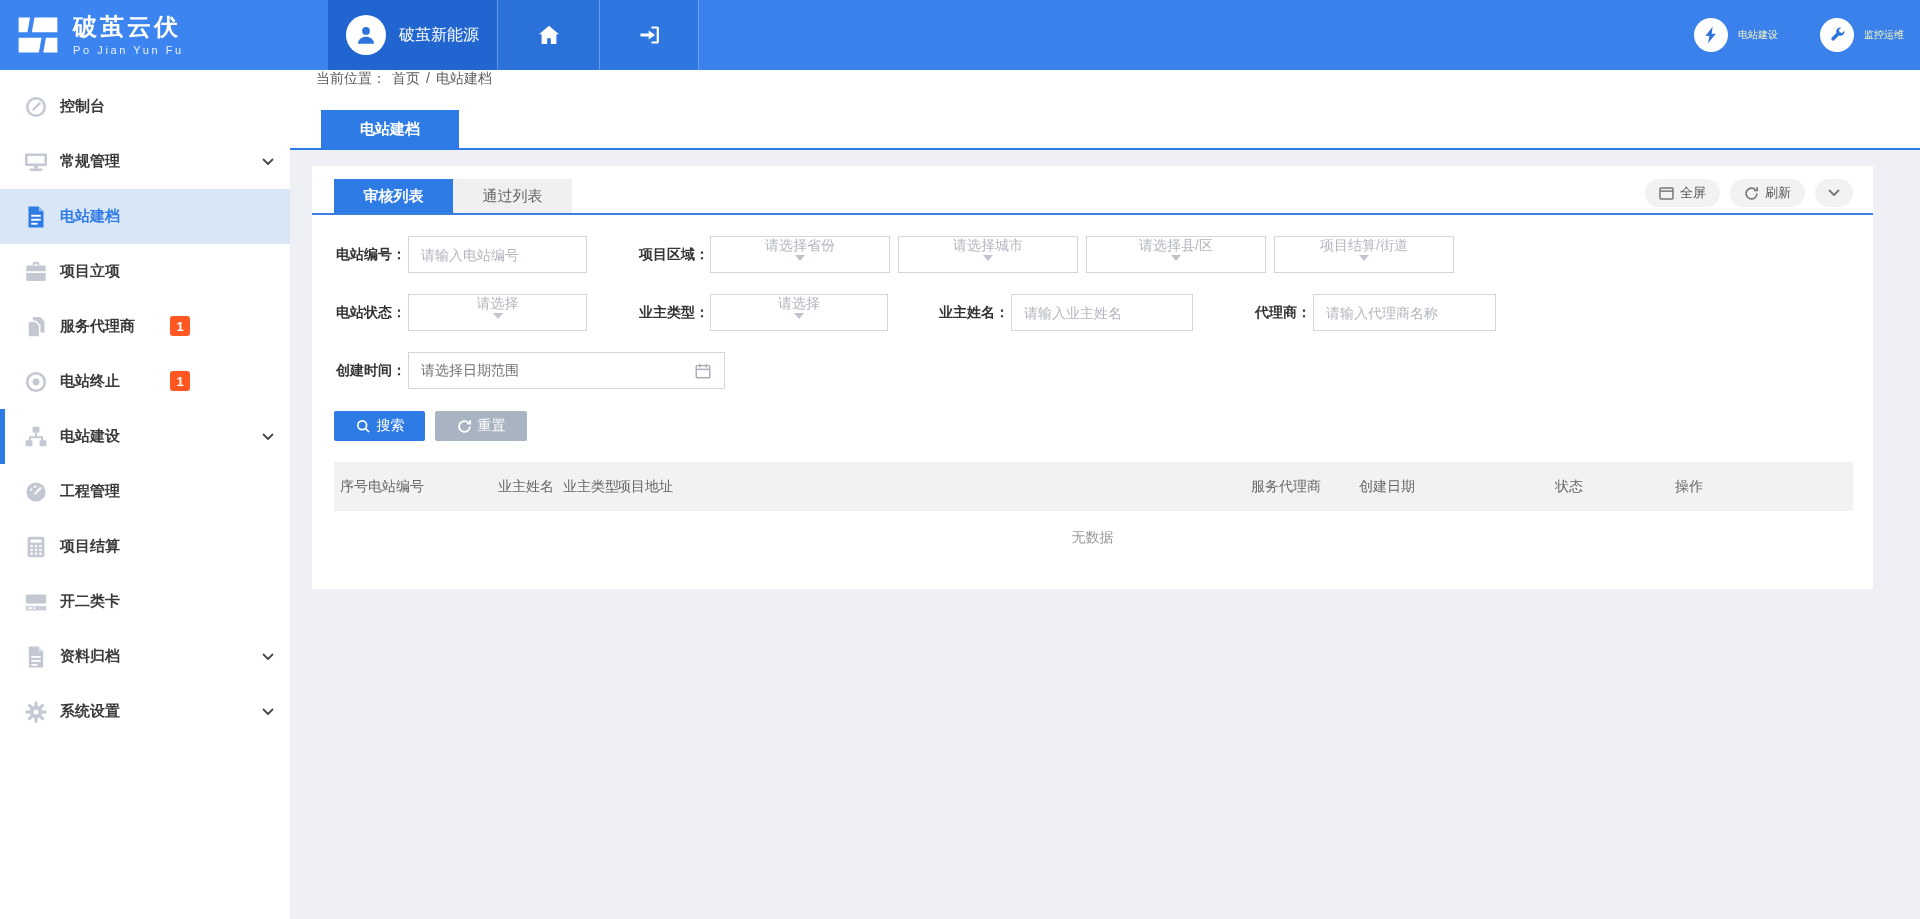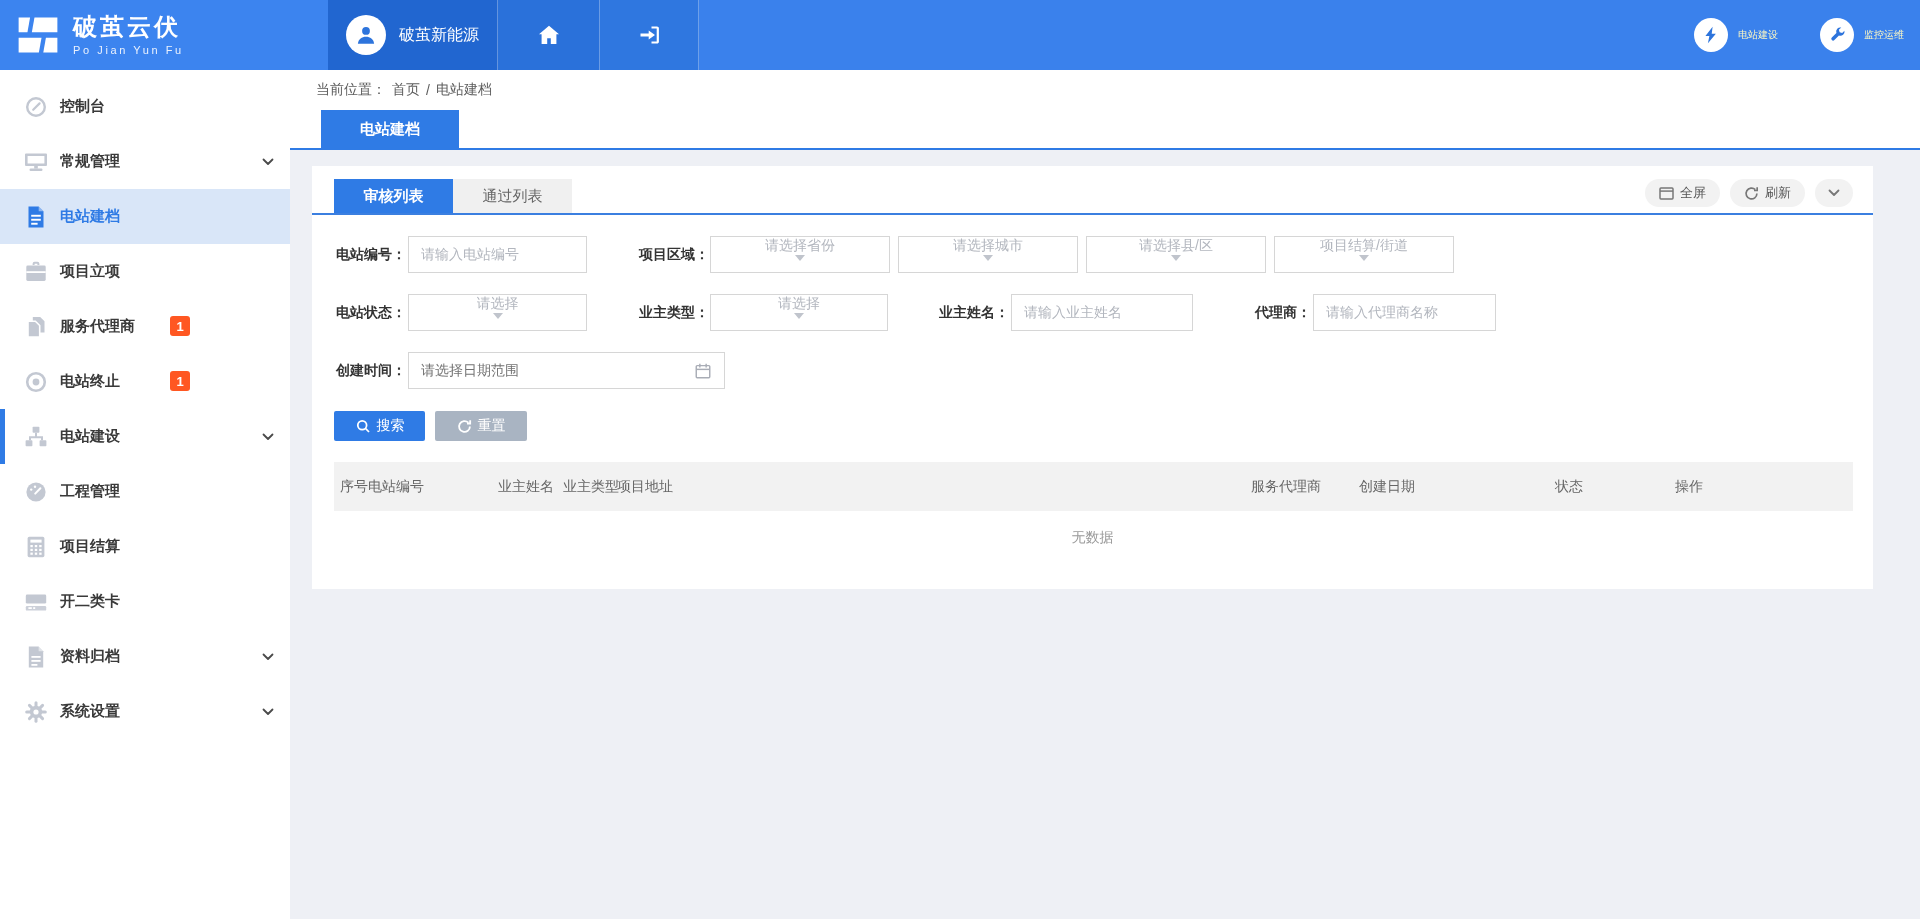--- a/index.html
+++ b/index.html
@@ -35,21 +35,21 @@
   .s-icon svg{width:24px;height:24px;}
   .s-label{margin-left:12px;font-size:15px;font-weight:bold;color:#3A3A3A;}
   .side-item.active{background:var(--sidebar-active-bg,#D9E6F8);}
   .side-item.active .s-icon,.side-item.active .s-label{color:var(--accent,#2F7BE5);}
   .side-item.accent::before{content:"";position:absolute;left:0;top:0;width:5px;height:100%;background:var(--accent,#2F7BE5);}
   .badge{position:absolute;left:170px;top:17px;min-width:20px;height:20px;border-radius:3px;background:var(--badge,#FF5722);
     color:#fff;font-size:13px;font-weight:bold;display:flex;align-items:center;justify-content:center;box-sizing:border-box;padding:0 4px;}
   .chev{position:absolute;right:16px;top:50%;transform:translateY(-50%);color:#4A4A4A;display:flex;}
   
   .main{position:absolute;left:290px;top:70px;width:1630px;bottom:0;}
-  .breadcrumb{height:40px;background:#fff;display:flex;align-items:center;padding-left:26px;font-size:14px;color:#5C5C5C;gap:6px;}
+  .breadcrumb{height:40px;background:#fff;display:flex;align-items:flex-start;padding-left:26px;font-size:14px;color:#5C5C5C;gap:6px;}
   .breadcrumb .bc-home{cursor:pointer;}
   .tabstrip{background:#fff;height:38px;border-bottom:2px solid var(--accent,#2F7BE5);padding-left:31px;display:flex;align-items:flex-end;}
   .page-tab{width:138px;height:38px;background:var(--accent,#2F7BE5);color:#fff;font-size:15px;font-weight:bold;
     display:flex;align-items:center;justify-content:center;cursor:pointer;}
   .page-body{padding:16px 0 0 22px;}
   .card{width:1561px;background:#fff;padding-bottom:24px;}
   .card-head{position:relative;padding:13px 20px 0 22px;border-bottom:2px solid var(--tab-underline,#3B7FE0);}
   .subtabs{display:flex;}
   .subtab{width:119px;height:34px;display:flex;align-items:center;justify-content:center;font-size:15px;background:#F0F0F0;color:#666;cursor:pointer;}
   .subtab.active{background:var(--accent,#2F7BE5);color:#fff;font-weight:bold;}
@@ -58,21 +58,21 @@
   .pill.icon-only{padding:0 13px;color:#777;}
   
   .filters{padding:21px 0 0 22px;}
   .frow{display:flex;align-items:center;margin-bottom:21px;}
   .flabel{font-size:14px;font-weight:bold;color:#333;text-align:right;flex:none;white-space:nowrap;}
   .lw72{width:72px;}
   .lw68{width:68px;margin-left:52px;}
   .lw70{width:70px;margin-left:51px;}
   .lw71{width:71px;margin-left:47px;}
   .tbox{height:37px;border:1px solid #D6D6D6;box-sizing:border-box;background:#fff;display:flex;align-items:center;font-size:14px;}
-  input.tbox{padding:0 12px;outline:none;color:#555;font-family:Liberation Mono, monospace;}
+  input.tbox{padding:0 12px;outline:none;color:#555;}
   input.tbox::placeholder{color:#B2B6BE;}
   .inp1{width:179px;margin-left:2px;}
   .inp2{width:182px;margin-left:2px;}
   .inp3{width:183px;margin-left:2px;}
   .selgroup{display:flex;gap:8px;margin-left:3px;}
   .select{width:180px;padding:0 12px;justify-content:flex-start;cursor:pointer;flex-direction:column;}
   .select .ph{color:#B2B6BE;white-space:nowrap;overflow:hidden;}
   .caret{width:0;height:0;border-left:5px solid transparent;border-right:5px solid transparent;border-top:6px solid #C0C4CC;flex:none;}
   .datebox{width:317px;margin-left:2px;padding:0 12px;justify-content:space-between;cursor:text;}
   .datebox .ph{color:#737373;}

